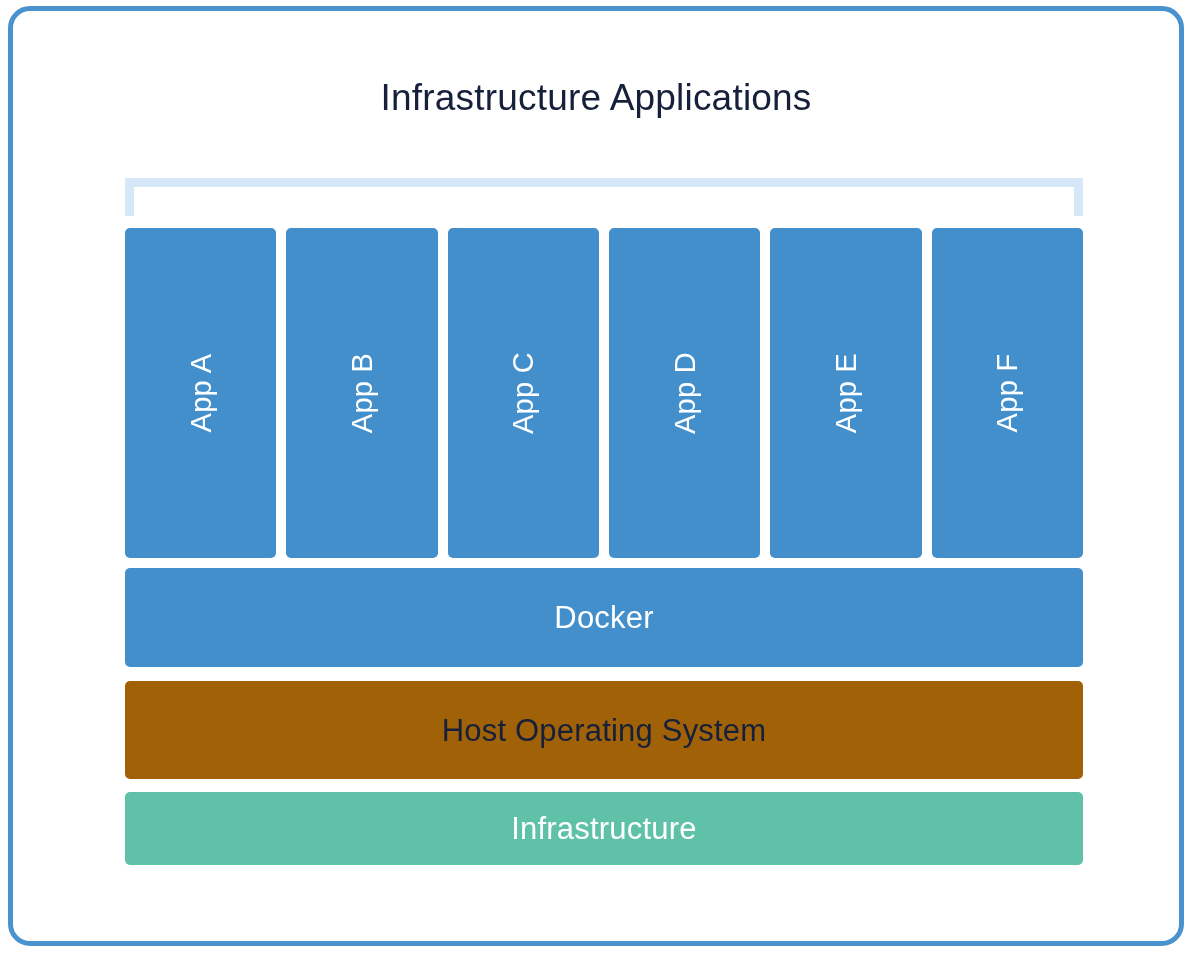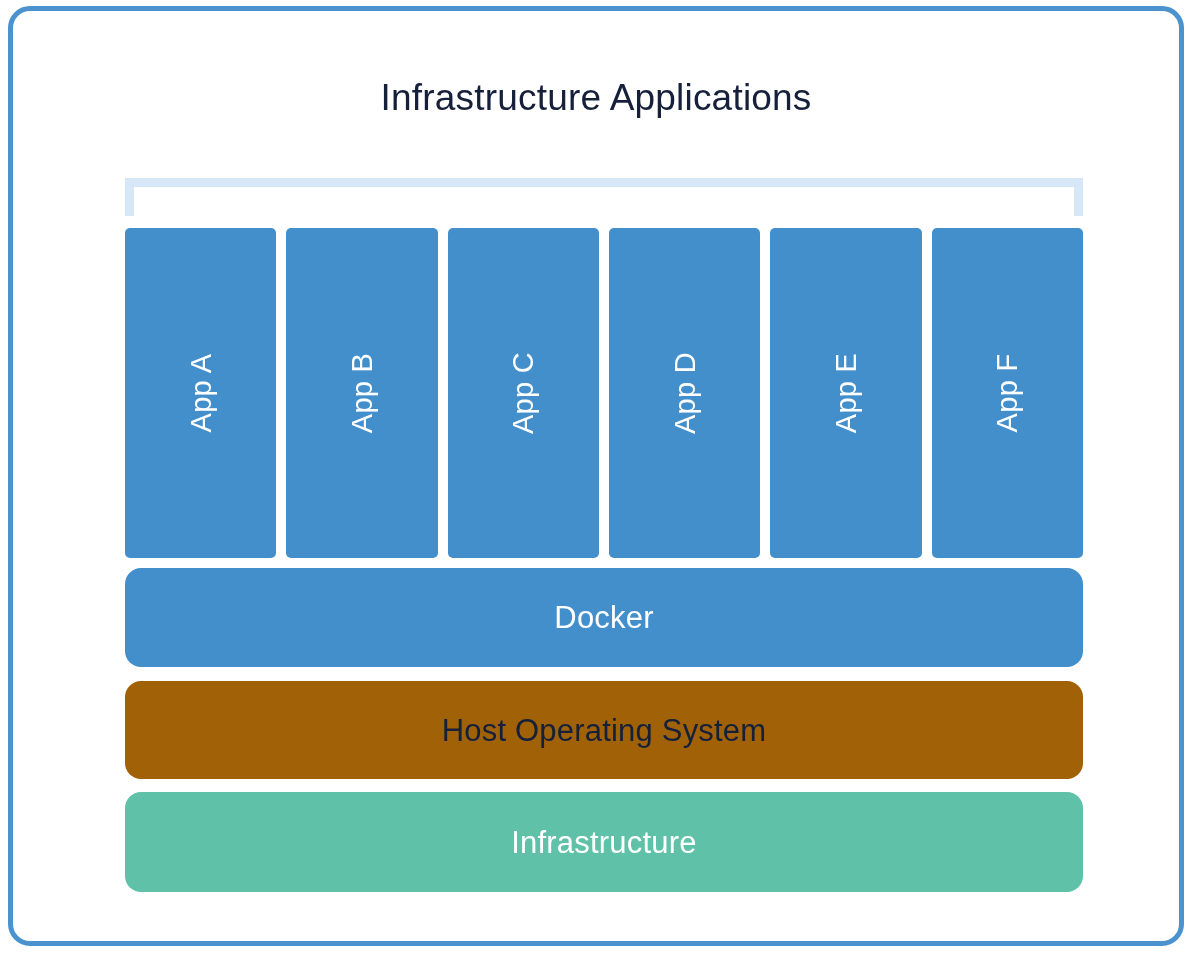--- a/index.html
+++ b/index.html
@@ -78,21 +78,21 @@
     color: #ffffff;
     font-size: 29px;
     font-weight: 400;
     letter-spacing: 0.3px;
   }
 
   .layer-bar {
     position: absolute;
     left: 112px;
     width: 958px;
-    border-radius: 16px;
+    border-radius: 5px;
     display: flex;
     align-items: center;
     justify-content: center;
   }
 
   .layer-label {
     font-size: 31px;
     font-weight: 400;
     letter-spacing: 0.2px;
     line-height: 1;
@@ -107,21 +107,21 @@
 
   .layer-hostos {
     top: 670px;
     height: 98px;
     background: #a16207;
   }
   .layer-hostos .layer-label { color: #16203a; }
 
   .layer-infra {
     top: 781px;
-    height: 100px;
+    height: 73px;
     background: #5fc2a8;
   }
   .layer-infra .layer-label { color: #ffffff; }
 </style>
 </head>
 <body>
 
 <div class="canvas">
 
   <div class="diagram-title">Infrastructure Applications</div>

